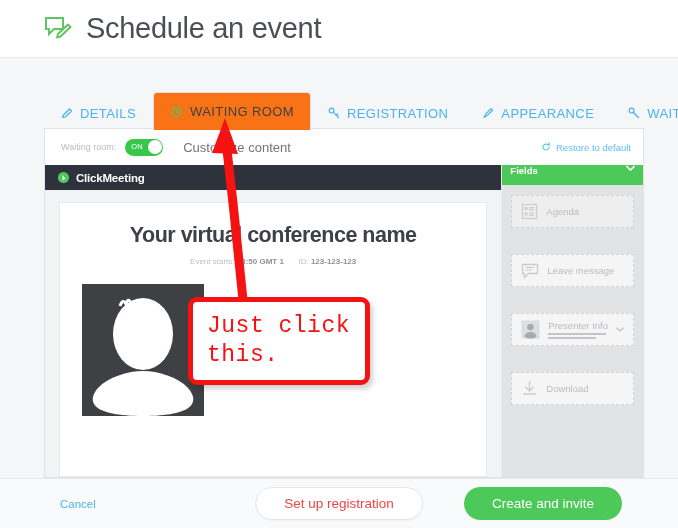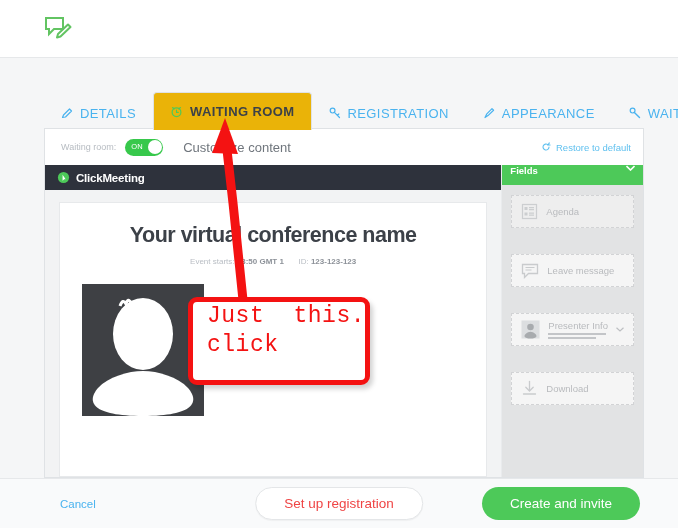--- a/index.html
+++ b/index.html
@@ -55,28 +55,27 @@
     letter-spacing: 0.4px;
     color: #4ab3ef;
     background: transparent;
     border: 1px solid transparent;
     border-bottom: none;
     border-radius: 4px 4px 0 0;
     cursor: pointer;
     white-space: nowrap;
   }
   .tab.active {
-    background: #eab308;
+    background: #f97316;
     border-color: #dfe2e5;
     color: #3c4148;
     position: relative;
     z-index: 3;
     height: 38px;
     margin-bottom: -1px;
-    font-weight: bold;
   }
   .tab svg { flex: 0 0 auto; }
 
   
   .card {
     position: absolute;
     left: 44px; top: 70px;
     width: 600px;
     height: 350px;
     background: #ffffff;
@@ -228,21 +227,21 @@
     position: absolute; left: 50%; transform: translateX(-50%);
     background: #ffffff; border: 1px solid #e4e6e8;
     border-radius: 18px;
     height: 33px; padding: 0 28px;
     font-size: 13.5px; color: #ef4444;
     cursor: pointer;
     font-family: "Liberation Sans", sans-serif;
     box-shadow: 0 1px 1px rgba(0,0,0,0.04);
   }
   .btn-create {
-    position: absolute; right: 38px;
+    position: absolute; right: 56px;
     background: #4dc959; border: none;
     border-radius: 18px;
     height: 33px; padding: 0 28px;
     font-size: 13.5px; color: #ffffff;
     cursor: pointer;
     font-family: "Liberation Sans", sans-serif;
   }
 
   
   .overlay {
@@ -251,21 +250,21 @@
     pointer-events: none;
     z-index: 50;
   }
   .callout {
     position: absolute;
     left: 188px; top: 297px;
     width: 182px; height: 88px;
     background: #ffffff;
     border: 5px solid #f41212;
     border-radius: 9px;
-    display: flex; justify-content: center;
+    display: flex; flex-direction: column; justify-content: center;
     padding-left: 14px;
     box-shadow: 3px 4px 5px rgba(0,0,0,0.18);
     z-index: 52;
   }
   .callout .line {
     font-family: "Liberation Mono", monospace;
     font-size: 23px;
     color: #f41212;
     line-height: 1.28;
     letter-spacing: 0.5px;
@@ -274,20 +273,21 @@
 </head>
 <body>
 
 <div class="page-header">
   <span class="header-icon">
     <svg viewBox="0 0 30 28" width="30" height="28">
       <path d="M2 3 h17 v11 h-9 l-5 5 v-5 h-3 z" fill="none" stroke="#62c462" stroke-width="2"></path>
       <path d="M14 19 L24 9.5 L26.5 12 L16.5 21.5 L13 22.5 z" fill="none" stroke="#62c462" stroke-width="2" stroke-linejoin="round"></path>
     </svg>
   </span>
+  <div class="page-title">Schedule an event</div>
 </div>
 
 <div class="canvas">
 
   <div class="tabbar">
 
     <div class="tab">
       <svg width="12" height="12" viewBox="0 0 12 12">
         <path d="M1.5 10.5 L2.5 8 L8.5 2 L10.5 4 L4.5 10 z" fill="none" stroke="#4ab3ef" stroke-width="1.2" stroke-linejoin="round"></path>
       </svg>

